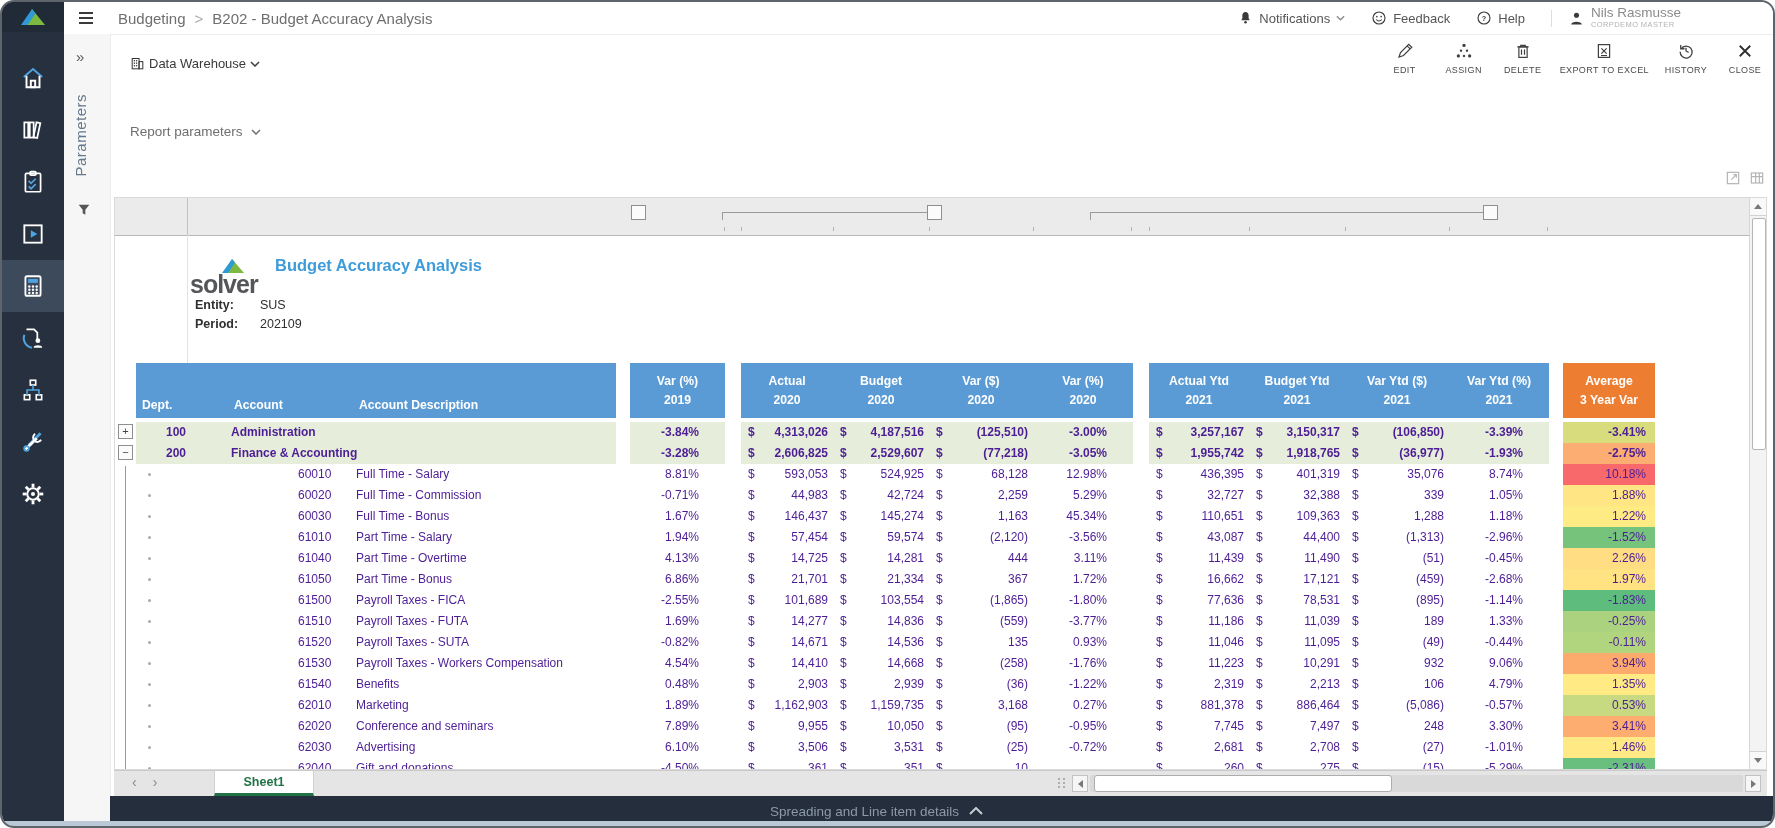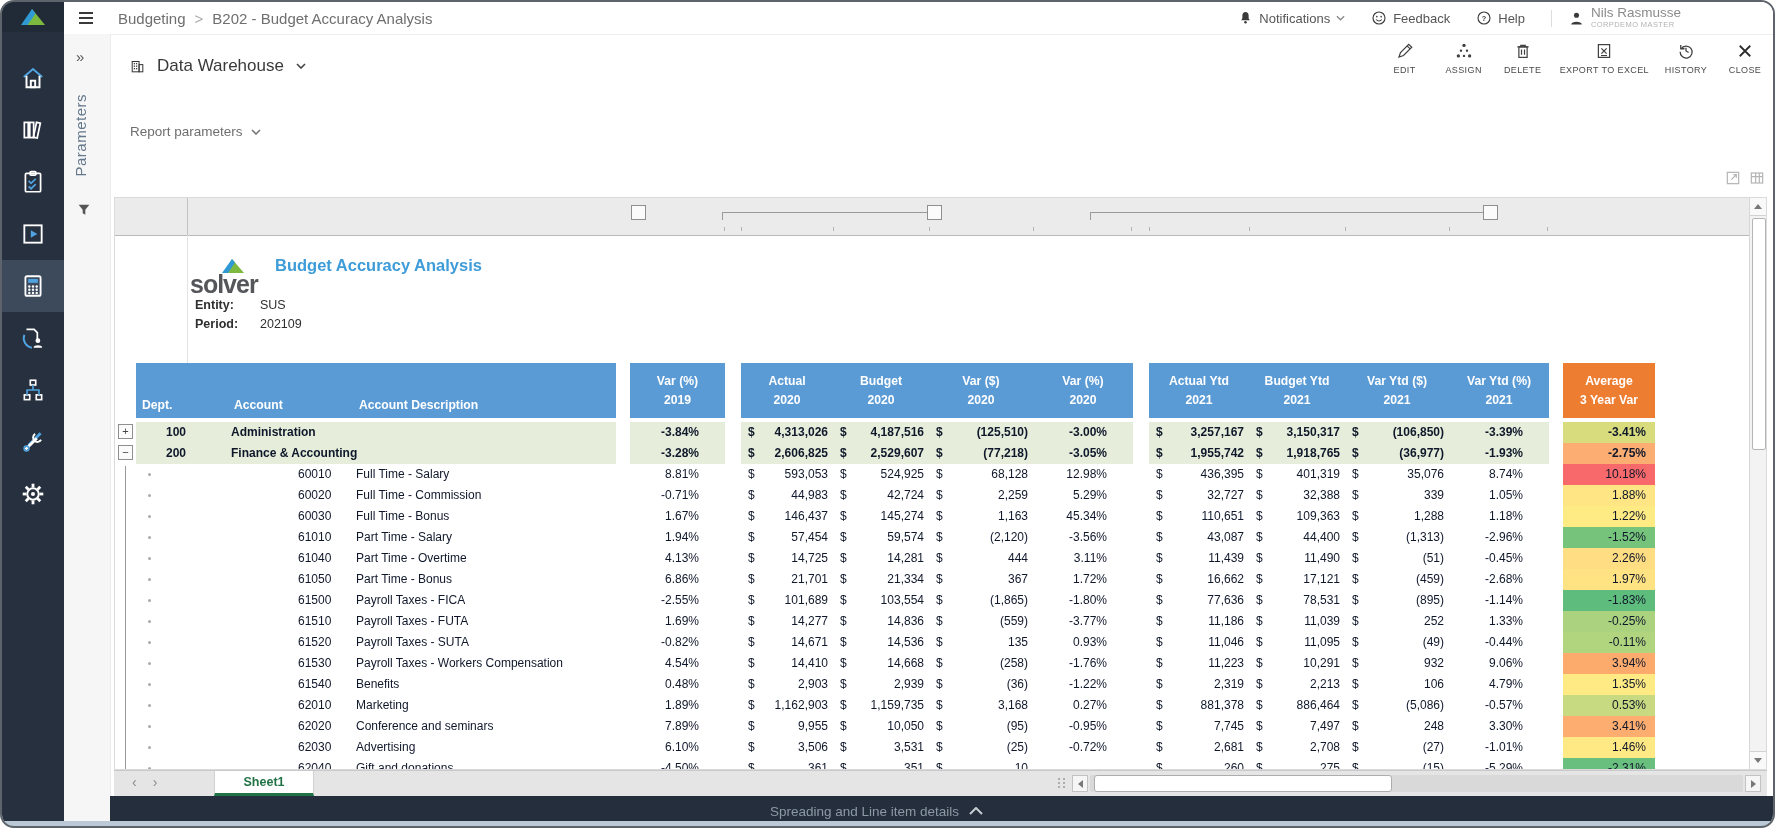--- a/index.html
+++ b/index.html
@@ -21,21 +21,21 @@
   .user-block{display:flex;align-items:center;gap:6px;width:205px;overflow:hidden;cursor:pointer;}
   .user-lines{line-height:1.1;}
   .user-name{font-size:13.5px;color:#8b8b8b;white-space:nowrap;}
   .user-role{font-size:7.5px;color:#b3b3b3;text-transform:uppercase;letter-spacing:.4px;white-space:nowrap;}
   
   .rail{position:absolute;left:62px;top:32px;width:46px;bottom:0;background:#f6f6f6;border-right:1px solid #ececec;}
   .rail-expand{position:absolute;left:12px;top:14px;font-size:15px;color:#5a5a5a;cursor:pointer;}
   .rail-label{position:absolute;left:8px;top:60px;writing-mode:vertical-rl;transform:rotate(180deg);font-size:15px;color:#64788c;letter-spacing:.5px;}
   .rail-funnel{position:absolute;left:12px;top:168px;cursor:pointer;}
   
-  .dw-row{position:absolute;left:128px;top:54px;display:flex;align-items:center;gap:12px;font-size:17px;color:#3a3a3a;cursor:pointer;}
+  .dw-row{position:absolute;left:128px;top:54px;display:flex;align-items:center;gap:4px;font-size:13px;color:#3a3a3a;cursor:pointer;}
   .toolbar{position:absolute;right:6px;top:40px;display:flex;gap:15px;}
   .tool-btn{display:flex;flex-direction:column;align-items:center;gap:5px;min-width:44px;cursor:pointer;}
   .tool-label{font-size:9px;color:#4a4a4a;letter-spacing:.4px;white-space:nowrap;}
   .rp-row{position:absolute;left:128px;top:122px;display:flex;align-items:center;gap:8px;font-size:13.5px;color:#6e6e6e;cursor:pointer;}
   .mini-icons{position:absolute;right:8px;top:168px;display:flex;gap:8px;}
   
   .viewport{position:absolute;left:112px;top:195px;width:1653px;height:573px;background:#fff;border:1px solid #dadada;box-sizing:border-box;overflow:hidden;}
   .band{position:absolute;left:0;top:0;width:100%;height:37px;background:#ebebeb;border-bottom:1px solid #b9b9b9;}
   .band-sep{position:absolute;left:72px;top:0;width:1px;height:37px;background:#c2c2c2;}
   .gridline-v{position:absolute;left:72px;top:37px;width:1px;height:128px;background:#e3e3e3;}
@@ -52,21 +52,21 @@
   .meta-label{font-weight:bold;width:65px;}
   .note{position:absolute;left:78px;top:148px;font-size:12.5px;font-style:italic;font-weight:bold;color:#c1571a;white-space:nowrap;}
   
   .rep-table{position:absolute;left:21px;top:165px;}
   .t-hrow{display:flex;height:55px;}
   .h-cell{background:#5b9bd5;color:#fff;font-weight:bold;font-size:12.2px;display:flex;flex-direction:column;justify-content:center;align-items:center;gap:6px;box-sizing:border-box;flex:none;}
   .h-left{align-items:flex-start;justify-content:flex-end;padding:0 0 6px 6px;}
   .h-avg{background:#ed7d31;}
   .h-line{line-height:13px;white-space:nowrap;}
   .t-spacer-row{height:4px;}
-  .t-row{display:flex;height:21px;line-height:21px;font-size:12px;color:#0f172a;}
+  .t-row{display:flex;height:21px;line-height:21px;font-size:12px;color:#4c1d95;}
   .c{flex:none;overflow:hidden;white-space:nowrap;box-sizing:border-box;}
   .c-text{padding-left:3px;}
   .c-cur{display:flex;justify-content:space-between;padding:0 5px 0 7px;}
   .c-pct{text-align:right;padding-right:26px;}
   .c-avg{text-align:right;padding-right:9px;}
   .gapc{flex:none;}
   .t-row.dept .c{font-weight:bold;}
   .t-row.dept .c:not(.c-avg){background:#e6eedb;}
   
   .row-outline{position:absolute;left:0;top:0;width:40px;height:100%;}
@@ -853,21 +853,21 @@
           <div class="c c-cur" style="width: 100px;">
             <span>$</span>
             <span>11,186</span>
           </div>
           <div class="c c-cur" style="width: 96px;">
             <span>$</span>
             <span>11,039</span>
           </div>
           <div class="c c-cur" style="width: 104px;">
             <span>$</span>
-            <span>252</span>
+            <span>189</span>
           </div>
           <div class="c c-pct" style="width: 100px;">1.33%</div>
           <div class="gapc" style="width: 14px;"></div>
           <div class="c c-avg" style="width: 92px; background: rgb(170, 210, 127);">-0.25%</div>
         </div>
         <div class="t-row">
           <div class="c c-text" style="width: 92px; padding-left: 30px;"></div>
           <div class="c c-text" style="width: 125px; padding-left: 70px;">61520</div>
           <div class="c c-text" style="width: 263px;">Payroll Taxes - SUTA</div>
           <div class="gapc" style="width: 14px;"></div>

